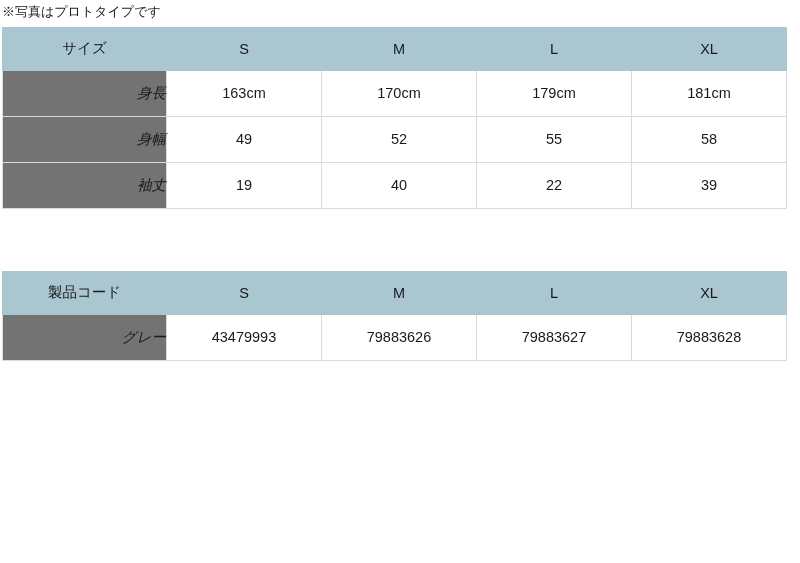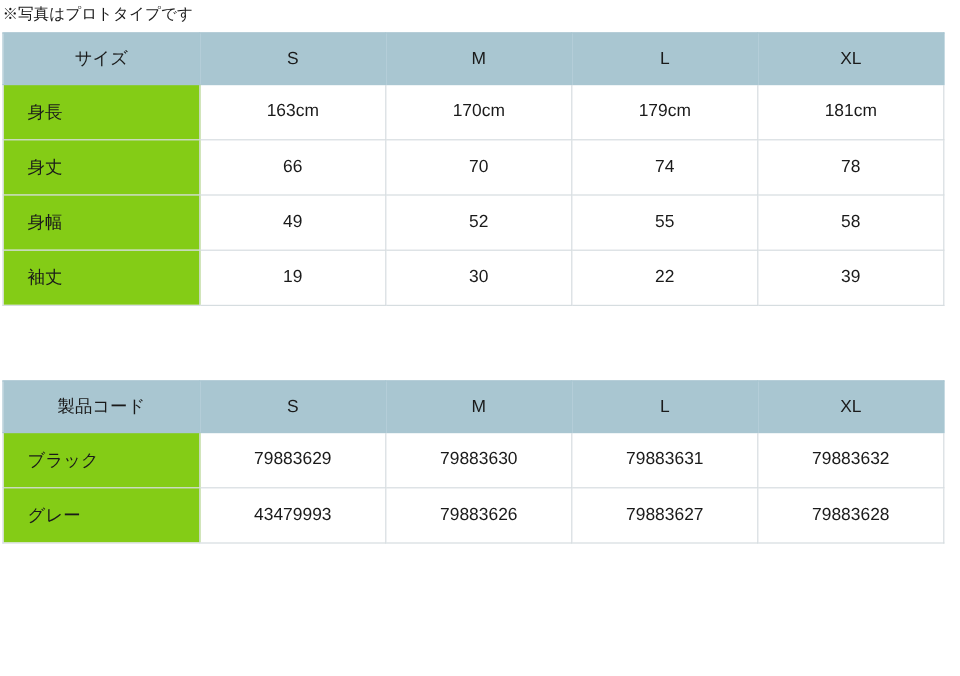--- a/index.html
+++ b/index.html
@@ -46,23 +46,24 @@
     background: #a9c6d1;
     color: #1a1a1a;
     font-weight: normal;
     height: 42px;
     border: 1px solid #a9c6d1;
   }
   table.size-table thead th.rowhead {
     text-align: center;
   }
   table.size-table tbody td.rowhead {
-    text-align: left;
+    text-align: right;
     padding-left: 20px;
-    background: #84cc16;
+    background: #737373;
+    font-style: italic;
   }
   col.c0 { width: 164px; }
   col.c1 { width: 155px; }
   col.c2 { width: 155px; }
   col.c3 { width: 155px; }
   col.c4 { width: 155px; }
 
   .gap {
     height: 62px;
   }
@@ -93,37 +94,30 @@
     </thead>
     <tbody>
       <tr>
         <td class="rowhead">身長</td>
         <td>163cm</td>
         <td>170cm</td>
         <td>179cm</td>
         <td>181cm</td>
       </tr>
       <tr>
-        <td class="rowhead">身丈</td>
-        <td>66</td>
-        <td>70</td>
-        <td>74</td>
-        <td>78</td>
-      </tr>
-      <tr>
         <td class="rowhead">身幅</td>
         <td>49</td>
         <td>52</td>
         <td>55</td>
         <td>58</td>
       </tr>
       <tr>
         <td class="rowhead">袖丈</td>
         <td>19</td>
-        <td>30</td>
+        <td>40</td>
         <td>22</td>
         <td>39</td>
       </tr>
     </tbody>
   </table>
 
   <div class="gap"></div>
 
   <table class="size-table">
     <colgroup>
@@ -137,27 +131,20 @@
       <tr>
         <th class="rowhead">製品コード</th>
         <th>S</th>
         <th>M</th>
         <th>L</th>
         <th>XL</th>
       </tr>
     </thead>
     <tbody>
       <tr>
-        <td class="rowhead">ブラック</td>
-        <td>79883629</td>
-        <td>79883630</td>
-        <td>79883631</td>
-        <td>79883632</td>
-      </tr>
-      <tr>
         <td class="rowhead">グレー</td>
         <td>43479993</td>
         <td>79883626</td>
         <td>79883627</td>
         <td>79883628</td>
       </tr>
     </tbody>
   </table>
 
 </div>

